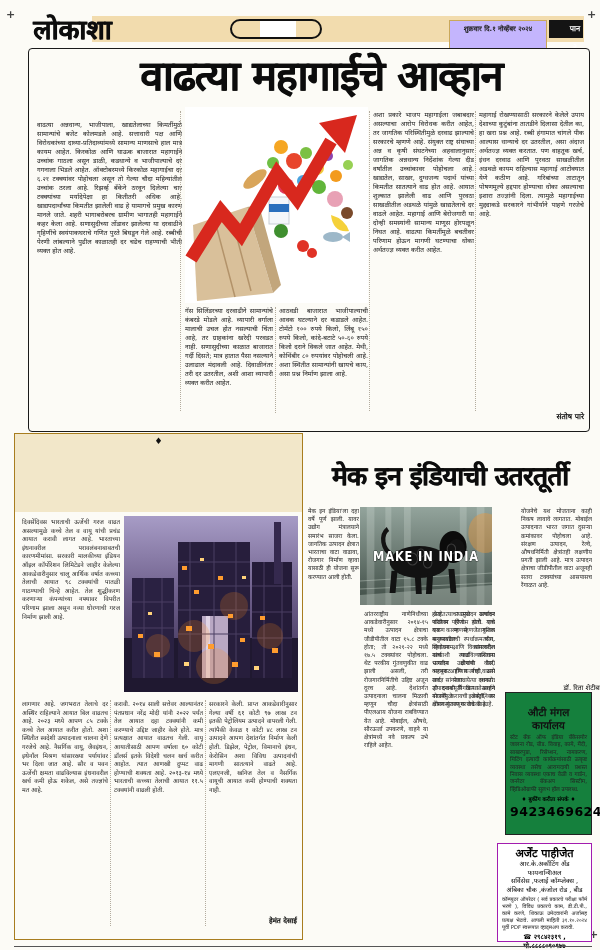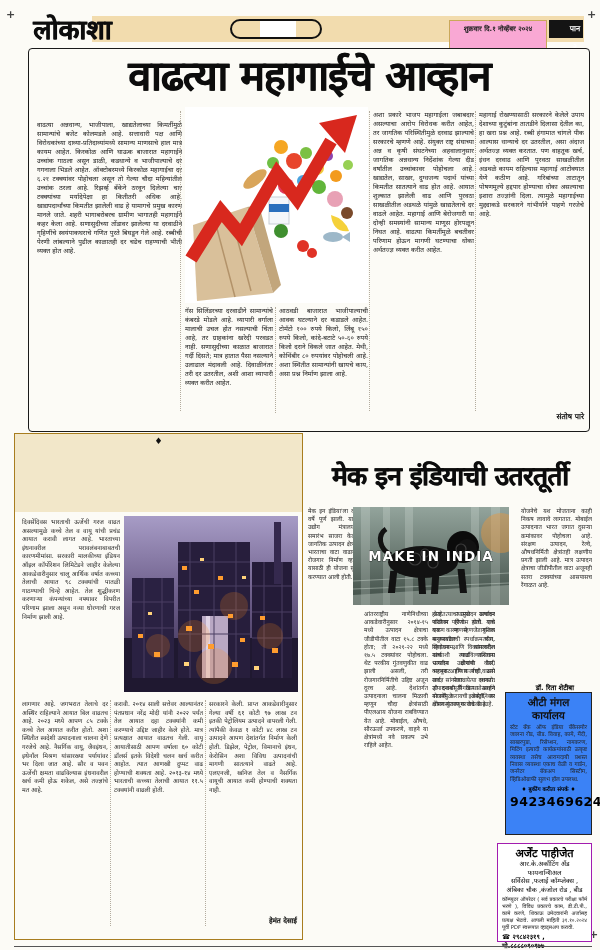--- a/index.html
+++ b/index.html
@@ -4,25 +4,25 @@
 <style>
   * { margin:0; padding:0; box-sizing:border-box; }
   body { background:#e8e5de; font-family:"DejaVu Sans", sans-serif; }
   .page { position:relative; width:600px; height:950px; margin:0 auto; background:#fcfbf6; overflow:hidden; }
   .mark { position:absolute; font-size:11px; color:#444; font-weight:bold; }
   
   .mh-bar { position:absolute; left:92px; top:16px; width:492px; height:26px; background:#f2dcae; }
   .mh-logo { position:absolute; left:33px; top:10px; font-size:27px; font-weight:bold; color:#0d0d0d; letter-spacing:0px; text-shadow:.6px 0 #0d0d0d; }
   .mh-pill { position:absolute; left:230px; top:19px; width:92px; height:20px; border:2px solid #111; border-radius:11px; background:#f2dcae; overflow:hidden; }
   .mh-pill-inner { position:absolute; left:28px; top:0; width:36px; height:20px; background:#fff; }
-  .mh-date { position:absolute; left:449px; top:20px; width:98px; height:32px; background:#f9a8d4; border:1px solid #caa85a; font-size:6.8px; font-weight:bold; text-align:center; line-height:16px; color:#222; }
+  .mh-date { position:absolute; left:449px; top:20px; width:98px; height:32px; background:#c4b5fd; border:1px solid #caa85a; font-size:6.8px; font-weight:bold; text-align:center; line-height:16px; color:#222; }
   .mh-page { position:absolute; left:549px; top:20px; width:34px; height:18px; background:#141414; color:#fff; font-size:7.5px; font-weight:bold; text-align:center; line-height:18px;padding-left:18px; }
   
   .a1 { position:absolute; left:28px; top:48px; width:562px; height:384px; border:1.5px solid #1a1a1a; border-radius:4px; background:#fcfbf6; }
-  .a1 h1 { position:absolute; left:4px; top:0px; width:552px; text-align:center; font-size:41px; line-height:54px; font-weight:bold; color:#0c0c0c; letter-spacing:-1px; text-shadow:.8px 0 #0c0c0c; white-space:nowrap; }
+  .a1 h1 { position:absolute; left:16px; top:0px; width:552px; text-align:center; font-size:41px; line-height:54px; font-weight:bold; color:#0c0c0c; letter-spacing:-1px; text-shadow:.8px 0 #0c0c0c; white-space:nowrap; }
   .body-txt { font-size:6.5px; line-height:9px; text-align:justify; color:#1d1d1d; overflow:hidden; }
   .a1 .c1  { position:absolute; left:8px;  top:72px;  width:145px; height:300px; }
   .a1 .fig { position:absolute; left:156px; top:58px; width:183px; height:196px; }
   .a1 .c2a { position:absolute; left:156px; top:258px; width:88px; height:106px; }
   .a1 .c2b { position:absolute; left:250px; top:258px; width:89px; height:106px; }
   .a1 .c4  { position:absolute; left:344px; top:62px; width:101px; height:302px; }
   .a1 .c5  { position:absolute; left:450px; top:62px; width:105px; height:296px; }
   .a1 .byline { position:absolute; left:450px; top:362px; width:105px; text-align:right; font-size:7.5px; font-weight:bold; color:#111; }
   .vsep { position:absolute; width:0; border-left:1px dotted #b3ac9e; }
   
@@ -33,36 +33,36 @@
   .a2 .intro { position:absolute; left:7px; top:84px; width:98px; height:176px; font-size:6.2px; line-height:8.6px; }
   .a2 .fig { position:absolute; left:109px; top:82px; width:174px; height:176px; }
   .a2 .k1 { position:absolute; left:7px;   top:266px; width:86px; height:230px; font-size:6.2px; line-height:8.6px; }
   .a2 .k2 { position:absolute; left:99px;  top:266px; width:89px; height:230px; font-size:6.2px; line-height:8.6px; }
   .a2 .k3 { position:absolute; left:194px; top:266px; width:88px; height:212px; font-size:6.2px; line-height:8.6px; }
   .a2 .byline { position:absolute; left:194px; top:482px; width:88px; text-align:right; font-size:7px; font-weight:bold; }
   
   .a3 { position:absolute; left:308px; top:455px; width:284px; height:490px; }
   .a3 h2 { position:absolute; left:0; top:2px; width:100%; text-align:center; font-size:26px; font-weight:bold; color:#0c0c0c; letter-spacing:-0.5px; text-shadow:.7px 0 #0c0c0c; white-space:nowrap; }
   .a3 .m1 { position:absolute; left:0; top:52px; width:51px; height:428px; font-size:5.9px; line-height:8.2px; }
-  .a3 .fig { position:absolute; left:45px; top:52px; width:156px; height:98px; }
+  .a3 .fig { position:absolute; left:52px; top:52px; width:132px; height:98px; }
   .a3 .m4 { position:absolute; left:213px; top:52px; width:71px; height:176px; font-size:5.9px; line-height:8.2px; }
-  .a3 .byline { position:absolute; left:195px; top:228px; width:71px; text-align:right; font-size:6.8px; font-weight:bold; }
+  .a3 .byline { position:absolute; left:222px; top:228px; width:71px; text-align:right; font-size:6.8px; font-weight:normal; }
   .a3 .m2 { position:absolute; left:56px; top:155px; width:64px; height:325px; font-size:5.9px; line-height:8.2px; }
   .a3 .m3 { position:absolute; left:124px; top:155px; width:63px; height:325px; font-size:5.9px; line-height:8.2px; }
   
-  .ad1 { position:absolute; left:505px; top:692px; width:87px; height:143px; border:1px solid #222; background:#3b82f6; padding:3px 4px; }
+  .ad1 { position:absolute; left:505px; top:692px; width:87px; height:143px; border:1px solid #222; background:#15803d; padding:13px 4px; }
   .ad1 .t { text-align:center; font-size:10.5px; font-weight:bold; line-height:13px; color:#111; }
   .ad1 .b { font-size:5.6px; line-height:7.4px; text-align:justify; margin-top:2px; color:#222; }
   .ad1 .c { text-align:center; font-size:5.6px; font-weight:bold; margin-top:2px; }
   .ad1 .p { text-align:center; font-size:12.5px; font-weight:bold; letter-spacing:.5px; margin-top:1px; }
   .ad2 { position:absolute; left:497px; top:843px; width:95px; height:99px; border:1px solid #a21caf; background:#fff; padding:3px 4px; }
   .ad2 .t { text-align:center; font-size:11px; font-weight:bold; line-height:13px; }
   .ad2 .l { text-align:center; font-size:6.6px; font-weight:normal; line-height:8.6px; }
   .ad2 .b { font-size:5.2px; line-height:6.8px; text-align:justify; margin-top:2px; color:#222; }
-  .ad2 .p { font-size:6.6px; font-weight:bold; margin-top:2px; }
+  .ad2 .p { text-align:center; font-size:6.6px; font-weight:bold; margin-top:2px; }
   .bottom-rule { position:absolute; left:14px; top:946px; width:578px; border-top:1px solid #555; }
   figure svg { display:block; width:100%; height:100%; }
 </style>
 </head>
 <body>
 
 <div class="page">
 
   <span class="mark" style="left:6px;top:8px;">+</span>
   <span class="mark" style="left:587px;top:8px;">+</span>

